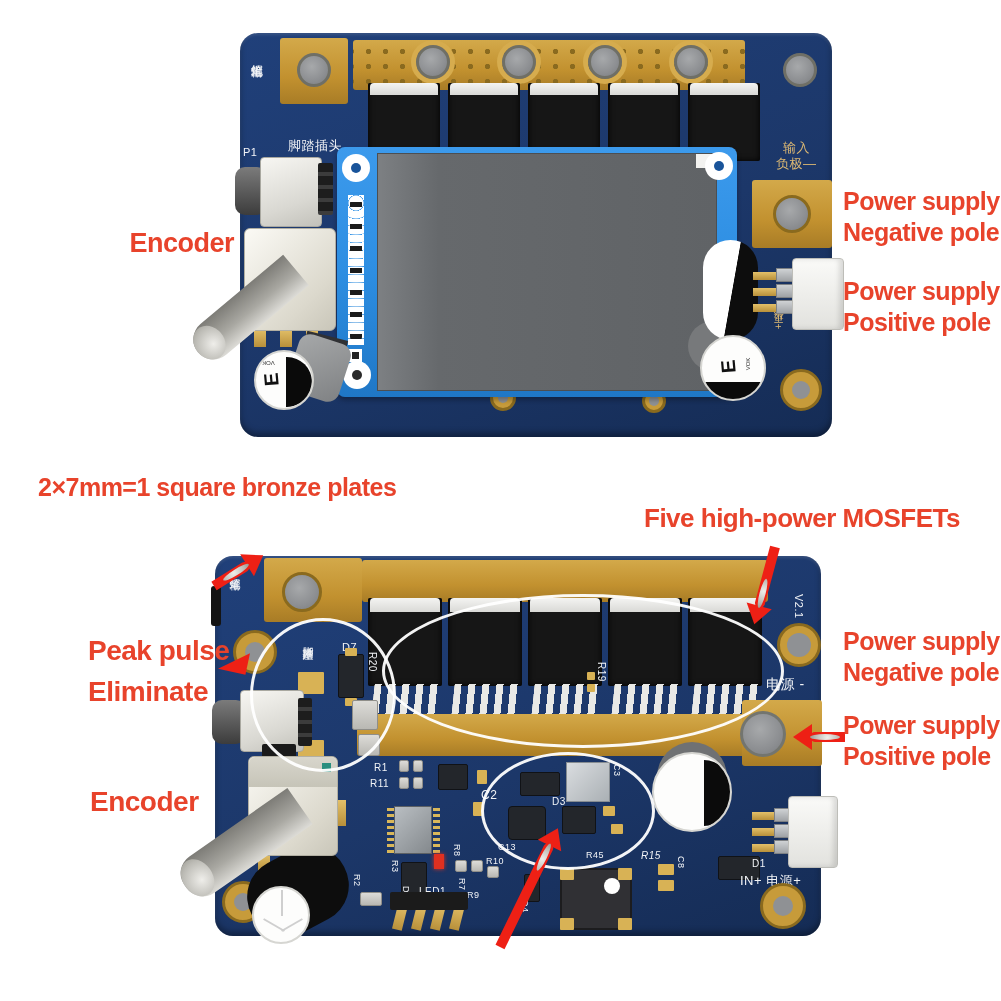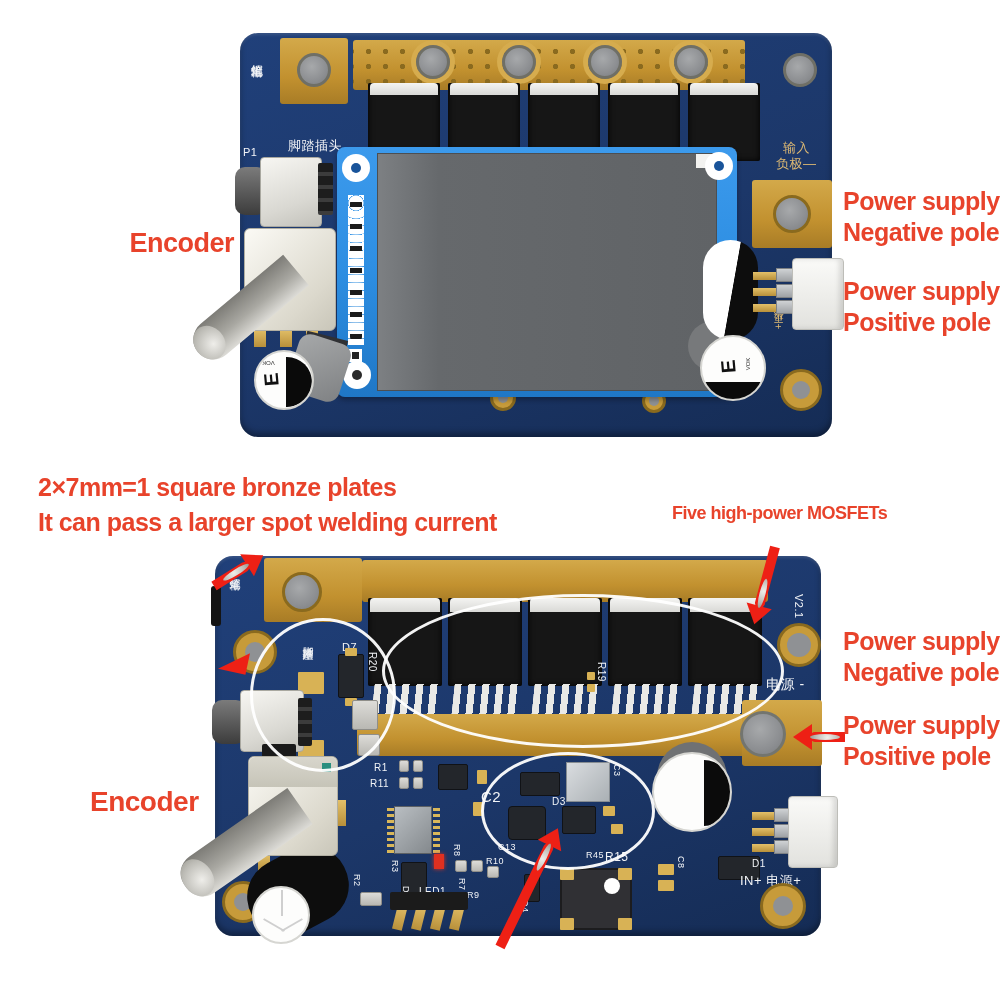--- a/index.html
+++ b/index.html
@@ -245,21 +245,21 @@
     <div class="silk" style="left:155px;top:222px;font-size:10px;">R11</div>
     <div class="smd-lite" style="left:184px;top:204px;width:10px;height:12px;"></div>
     <div class="smd-lite" style="left:198px;top:204px;width:10px;height:12px;"></div>
     <div class="smd-lite" style="left:184px;top:221px;width:10px;height:12px;"></div>
     <div class="smd-lite" style="left:198px;top:221px;width:10px;height:12px;"></div>
     <div class="smd-dark" style="left:223px;top:208px;width:30px;height:26px;"></div>
     <div class="ic-legs" style="left:172px;top:252px;height:46px;"></div>
     <div class="abs" style="left:179px;top:250px;width:38px;height:48px;background:linear-gradient(135deg,#b9bec2,#84898d);border:1px solid #5c6064;box-sizing:border-box;"></div>
     <div class="ic-legs" style="left:218px;top:252px;height:46px;"></div>
 
-    <div class="silk" style="left:266px;top:232px;font-size:15px;">C2</div>
+    <div class="silk" style="left:266px;top:232px;font-size:12px;">C2</div>
     <div class="pad" style="left:262px;top:214px;width:10px;height:14px;"></div>
     <div class="pad" style="left:258px;top:246px;width:10px;height:14px;"></div>
     <div class="smd-dark" style="left:305px;top:216px;width:40px;height:24px;"></div>
     <div class="silk" style="left:337px;top:240px;font-size:10px;">D3</div>
     <div class="smd-dark" style="left:293px;top:250px;width:38px;height:34px;border-radius:4px;"></div>
     <div class="abs" style="left:351px;top:206px;width:44px;height:40px;background:linear-gradient(135deg,#dadde0,#aab0b4);border:1px solid #878d92;box-sizing:border-box;"></div>
     <div class="silk vert" style="left:397px;top:208px;font-size:9px;">C3</div>
     <div class="smd-dark" style="left:347px;top:250px;width:34px;height:28px;"></div>
     <div class="pad" style="left:388px;top:250px;width:12px;height:10px;"></div>
     <div class="pad" style="left:396px;top:268px;width:12px;height:10px;"></div>
@@ -288,21 +288,21 @@
     <div class="smd-dark" style="left:309px;top:318px;width:16px;height:28px;"></div>
     <div class="silk vert" style="left:305px;top:344px;font-size:9px;">D4</div>
     <div class="abs" style="left:345px;top:312px;width:72px;height:62px;background:#303034;border:2px solid #1c1c1e;border-radius:12px;box-sizing:border-box;z-index:4;">
       <div class="pad" style="left:-2px;top:-2px;width:14px;height:12px;"></div>
       <div class="pad" style="right:-2px;top:-2px;width:14px;height:12px;"></div>
       <div class="pad" style="left:-2px;bottom:-2px;width:14px;height:12px;"></div>
       <div class="pad" style="right:-2px;bottom:-2px;width:14px;height:12px;"></div>
       <div class="abs" style="right:10px;top:8px;width:16px;height:16px;border-radius:50%;background:#fff;"></div>
     </div>
     <div class="silk" style="left:371px;top:294px;font-size:9px;">R45</div>
-    <div class="silk" style="left:390px;top:294px;font-size:12px;">R15</div>
+    <div class="silk" style="left:426px;top:294px;font-size:10px;font-style:italic;">R15</div>
     <div class="pad" style="left:443px;top:308px;width:16px;height:11px;"></div>
     <div class="pad" style="left:443px;top:324px;width:16px;height:11px;"></div>
     <div class="silk vert" style="left:461px;top:300px;font-size:9px;">C8</div>
     <div class="abs" style="left:442px;top:186px;width:70px;height:70px;border-radius:50%;background:#6f7173;z-index:5;"></div>
     <div class="cap-face" style="left:437px;top:196px;width:80px;height:80px;">
       <div class="abs" style="right:0;top:6px;width:26px;height:66px;background:#0b0b0b;border-radius:0 40px 40px 0;"></div>
     </div>
     <div class="smd-dark" style="left:503px;top:300px;width:42px;height:24px;"></div>
     <div class="silk" style="left:537px;top:302px;font-size:10px;">D1</div>
     <div class="silk" style="left:525px;top:316px;font-size:13px;">IN+ 电源+</div>
@@ -346,23 +346,26 @@
   <div class="red" style="left:843px;top:186px;font-size:25px;line-height:31px;">
     <div>Power supply</div>
     <div>Negative pole</div>
   </div>
   <div class="red" style="left:843px;top:276px;font-size:25px;line-height:31px;">
     <div>Power supply</div>
     <div>Positive pole</div>
   </div>
   <div class="red" style="left:38px;top:470px;font-size:25px;line-height:35px;">
     <div>2×7mm=1 square bronze plates</div>
-    <div>It can pass a larger spot welding current</div>
-  </div>
-  <div class="red" style="left:672px;top:503px;font-size:18px;">Five high-power MOSFETs</div>
+  </div>
+  <div class="red" style="left:644px;top:503px;font-size:26px;">Five high-power MOSFETs</div>
+  <div class="red" style="left:88px;top:630px;font-size:28px;line-height:41px;">
+    <div>Peak pulse</div>
+    <div>Eliminate</div>
+  </div>
   <div class="red" style="left:843px;top:626px;font-size:25px;line-height:31px;">
     <div>Power supply</div>
     <div>Negative pole</div>
   </div>
   <div class="red" style="left:843px;top:710px;font-size:25px;line-height:31px;">
     <div>Power supply</div>
     <div>Positive pole</div>
   </div>
   <div class="red" style="left:90px;top:785px;font-size:28px;">Encoder</div>
 

